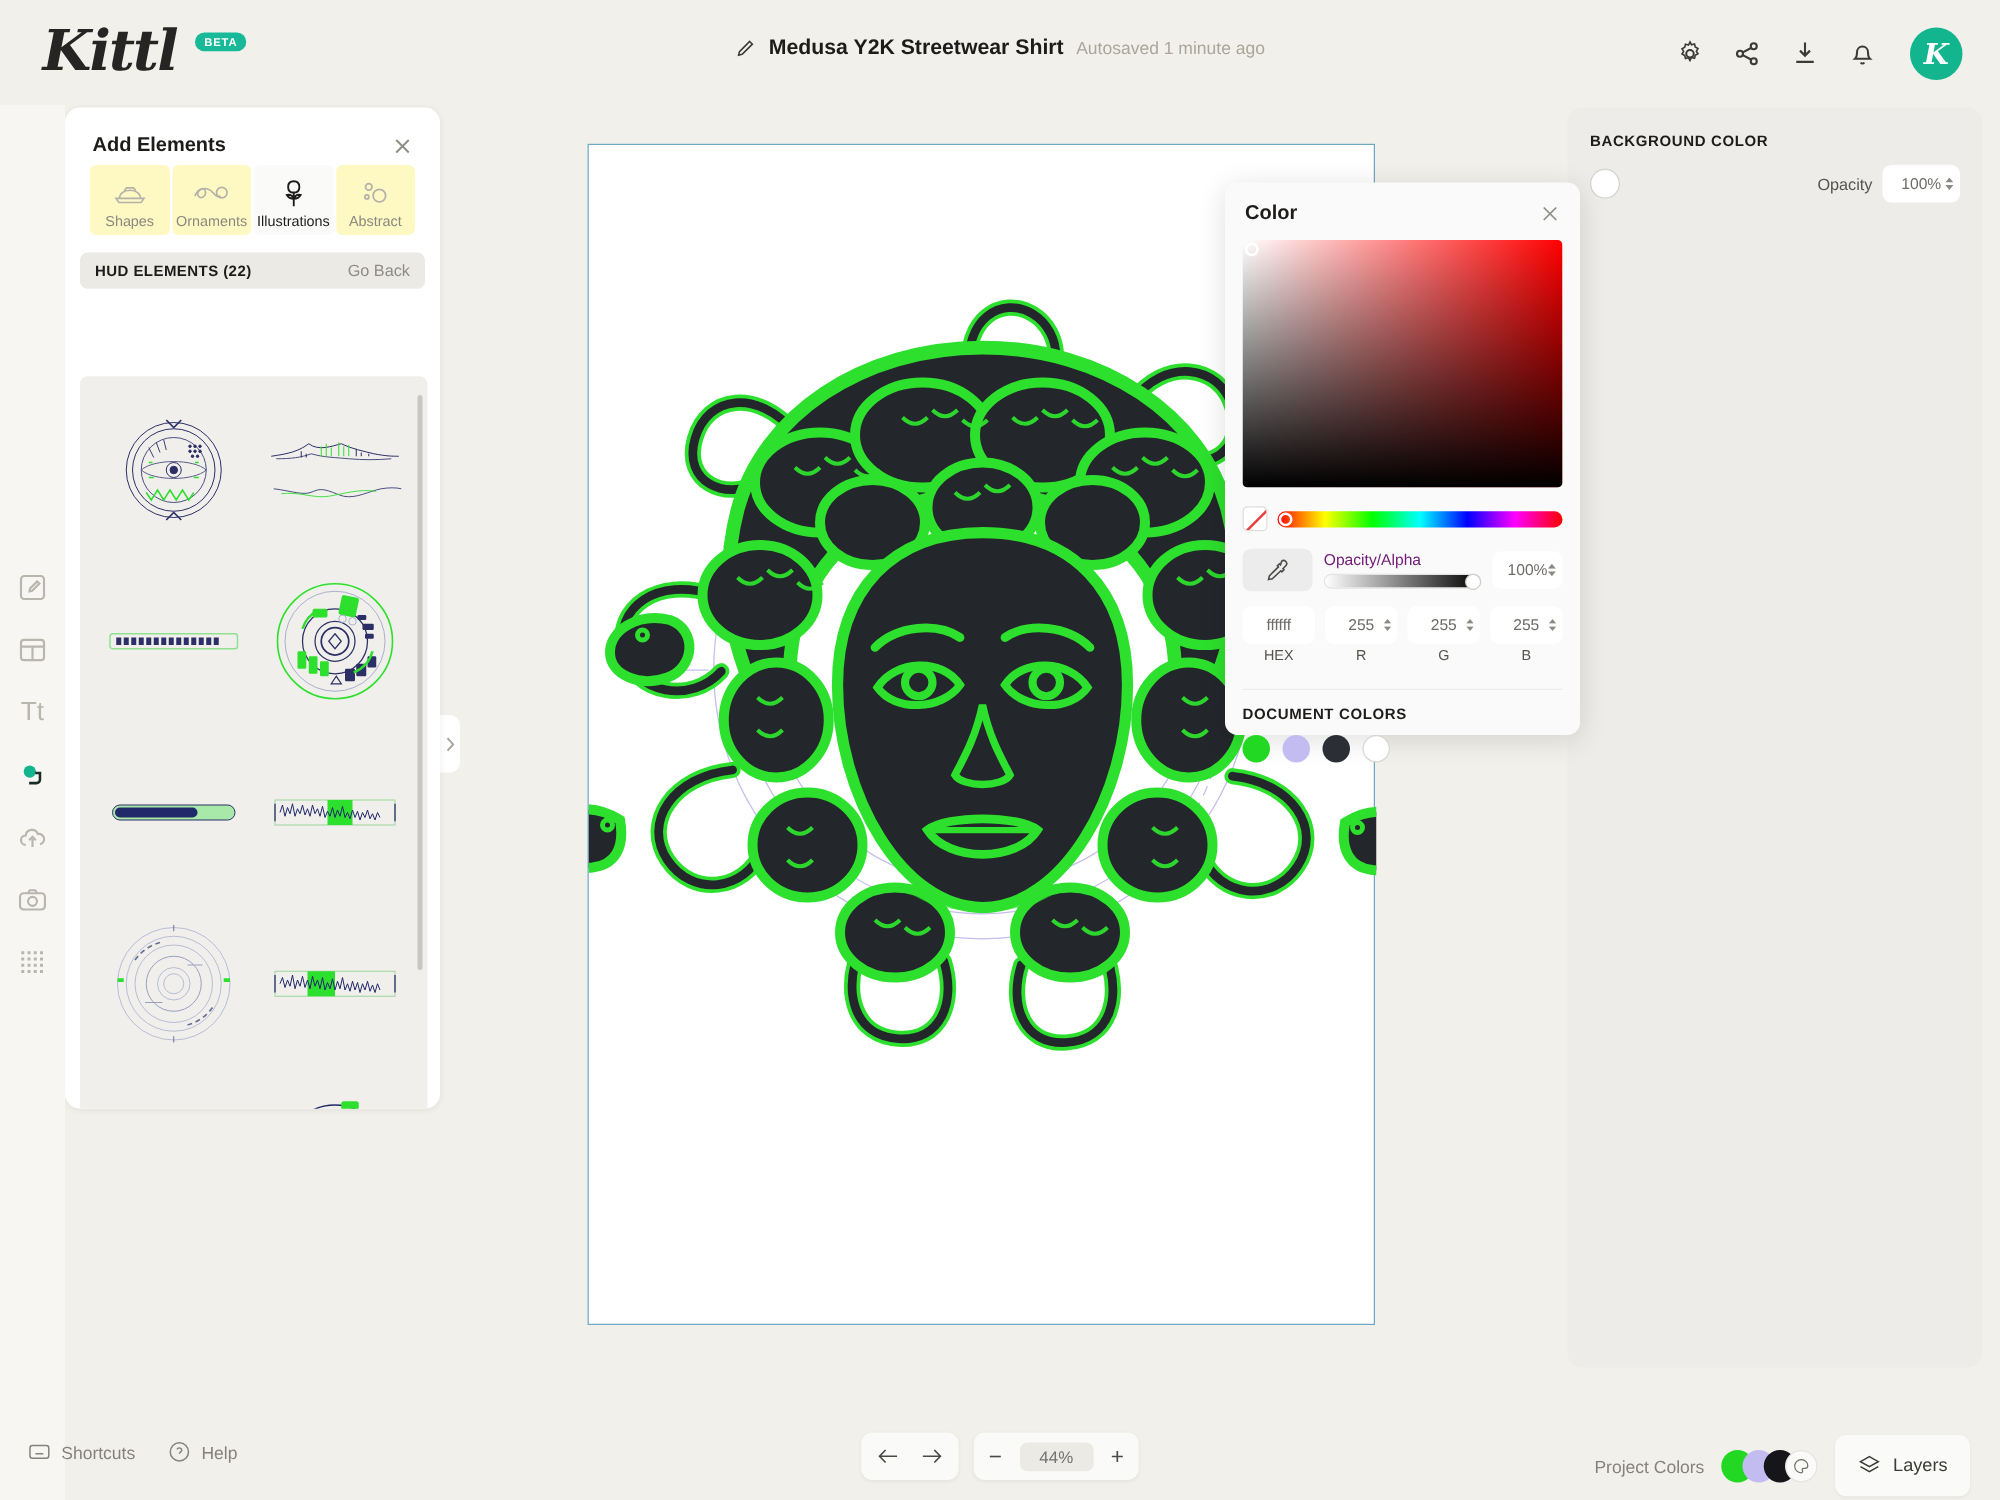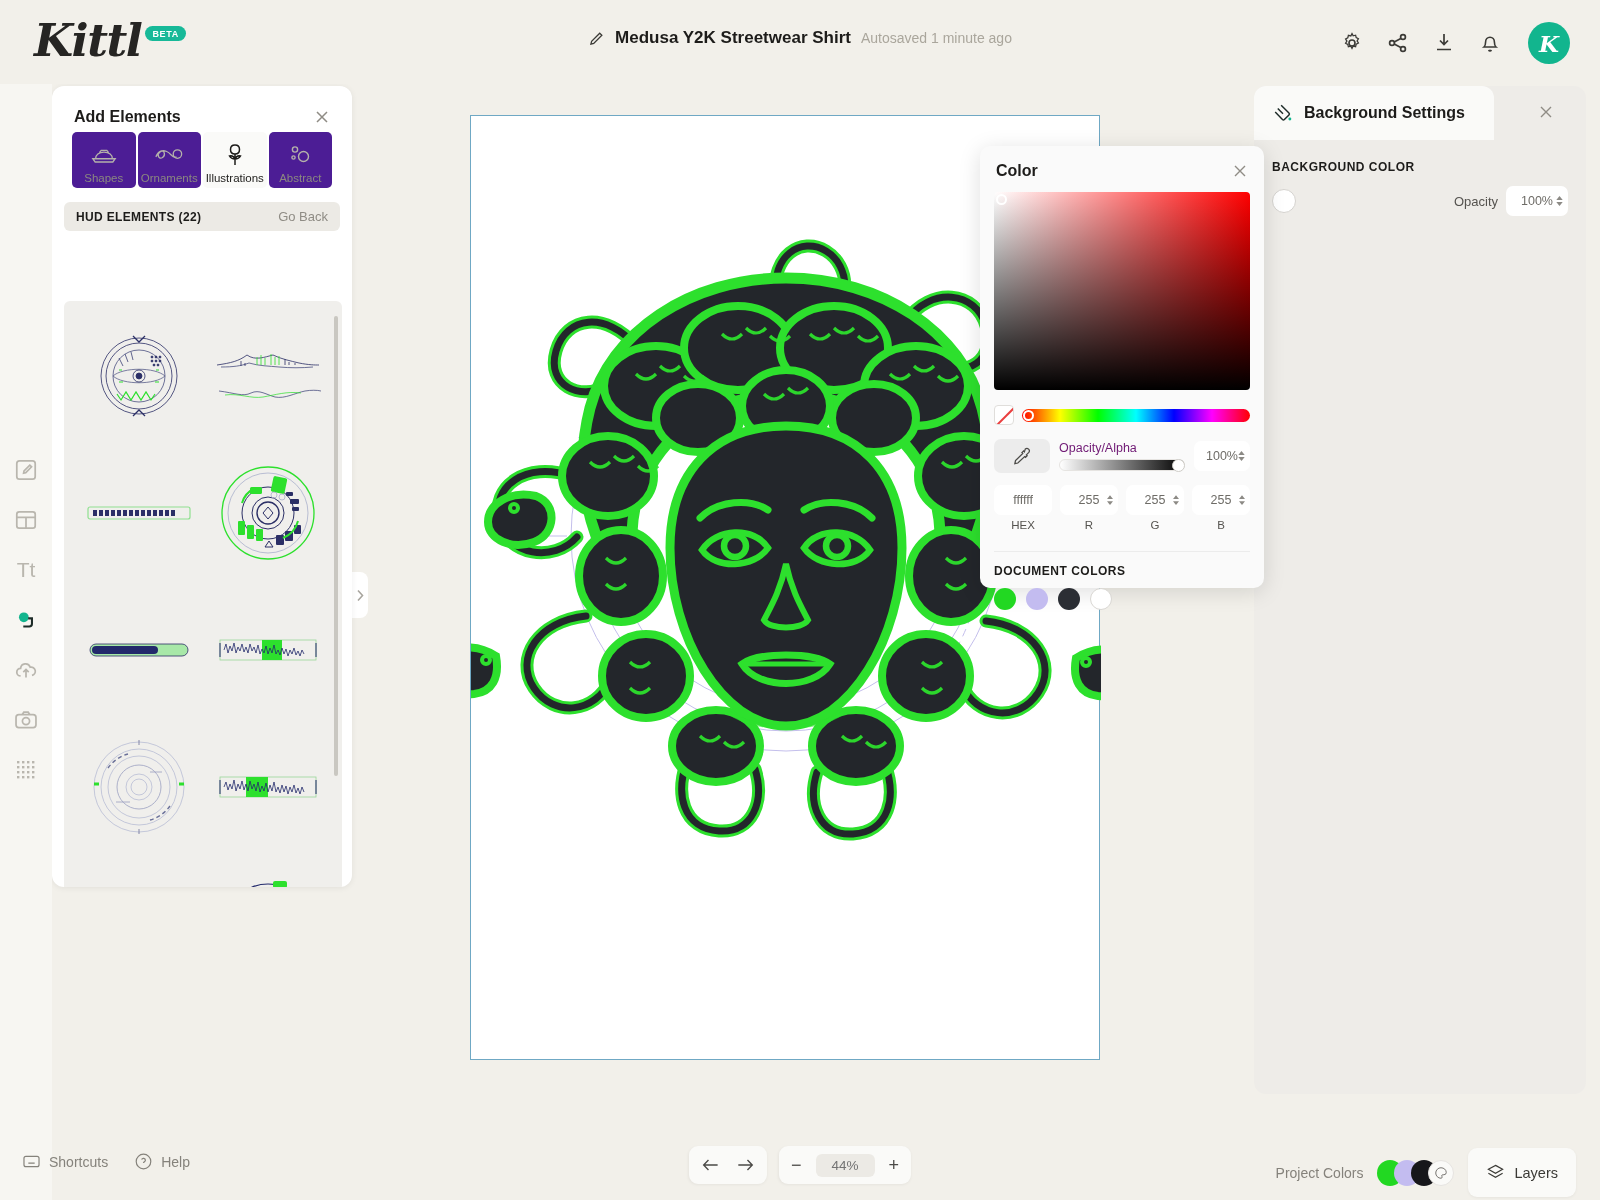--- a/index.html
+++ b/index.html
@@ -10,21 +10,21 @@
     overflow: hidden;
     -webkit-font-smoothing: antialiased;
   }
   #app { position: relative; width: 1600px; height: 1200px; }
 
   
   .header {
     position: absolute; left: 0; top: 0; width: 1600px; height: 84px;
     background: #f2f0ea; z-index: 40;
   }
-  .logo-wrap { position: absolute; left: 34px; top: 16px; display: flex; align-items: flex-start; }
+  .logo-wrap { position: absolute; left: 34px; top: 16px; display: flex; align-items: flex-start; gap: 11px; }
   .logo-text {
     font-family: "DejaVu Serif", serif;
     font-size: 45px; font-weight: bold; font-style: italic;
     color: #262523; letter-spacing: -1.5px; line-height: 50px;
   }
   .beta-badge {
     margin-left: 4px; margin-top: 10px;
     background: #17b998; color: #ffffff;
     font-size: 9px; font-weight: bold; letter-spacing: .7px;
     padding: 3px 7px 2px; border-radius: 9px;
@@ -78,21 +78,21 @@
     position: relative; height: 36px; border: 1px solid #e2e0da;
     border-radius: 8px; display: flex; align-items: center; padding: 0 12px;
   }
   .search-box input {
     border: 0; outline: 0; font-size: 14px; color: #8d8a83;
     width: 100%; background: transparent; font-family: "Liberation Sans", sans-serif;
   }
   .search-box input::placeholder { color: #a9a69f; }
   .tabs { display: flex; padding: 0 20px; gap: 2px; }
   .tab {
-    flex: 1; background: #4c1d95; border-radius: 5px;
+    flex: 1; background: #fef9c3; border-radius: 5px;
     padding: 8px 0 4px; text-align: center; cursor: pointer;
   }
   .tab.active { background: #fafaf8; }
   .tab-icon { height: 30px; display:flex; align-items:center; justify-content:center; color:#b4b1aa; }
   .tab.active .tab-icon { color: #1d1c1a; }
   .tab-label { font-size: 11.5px; color: #8b8880; margin-top: 2px; }
   .tab.active .tab-label { color: #1d1c1a; }
 
   .cat-bar {
     display: flex; align-items: center; justify-content: space-between;
@@ -859,31 +859,20 @@
     <div class="doc-colors-h">DOCUMENT COLORS</div>
     <div class="sw-row">
       <div class="sw" id="dc0" style="background: rgb(34, 216, 34);"></div>
       <div class="sw" id="dc1" style="background: rgb(195, 188, 240);"></div>
       <div class="sw" id="dc2" style="background: rgb(43, 46, 52);"></div>
       <div class="sw outline" id="dc3" style="background: rgb(255, 255, 255);"></div>
     </div>
   </div>
 
   <div class="bg-panel">
-    <div class="bg-head">
-      <svg width="22" height="22" viewBox="0 0 24 24" fill="none" stroke="#1d2b28" stroke-width="1.6">
-        <path d="M10 3.5l8.5 8.5a1.5 1.5 0 0 1 0 2.1l-5 5a1.5 1.5 0 0 1-2.1 0L3.5 11"></path>
-        <path d="M6.3 7.2L12 12.9"></path>
-        <circle cx="19.5" cy="18.5" r="1.6" fill="#12b58e" stroke="none"></circle>
-      </svg>
-      <span class="bg-title">Background Settings</span>
-      <svg class="x-btn bg-close" viewBox="0 0 16 16" stroke="currentColor" stroke-width="1.4">
-        <path d="M3 3l10 10M13 3L3 13"></path>
-      </svg>
-    </div>
     <div class="bg-sub">BACKGROUND COLOR</div>
     <div class="bg-row">
       <div class="bg-swatch" style="background: rgb(255, 255, 255);"></div>
       <div class="bg-op">
         <span class="bg-op-label">Opacity</span>
         <div class="num-box" style="width:62px">
           <span>100%</span>
           <span class="stepper">
             <svg width="7" height="4" viewBox="0 0 8 5" fill="currentColor">
                 <path d="M4 0l4 5H0z"></path>

